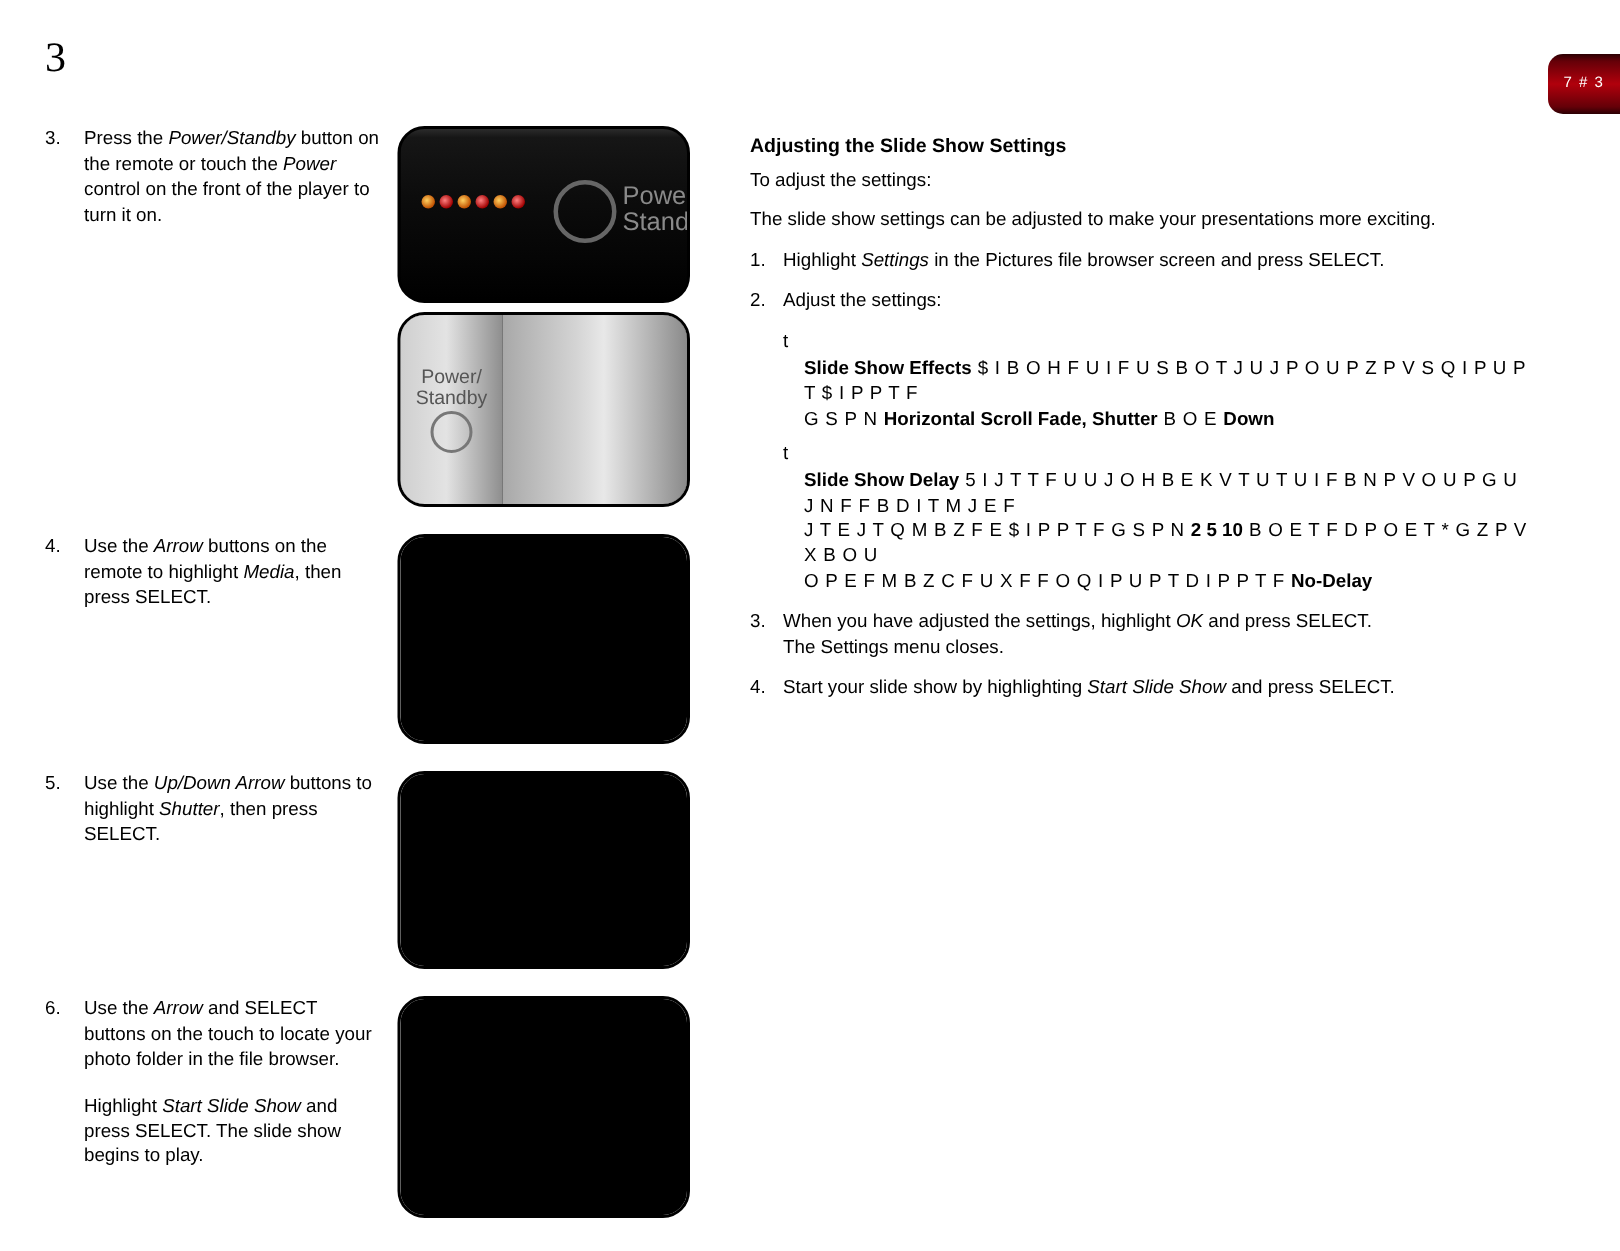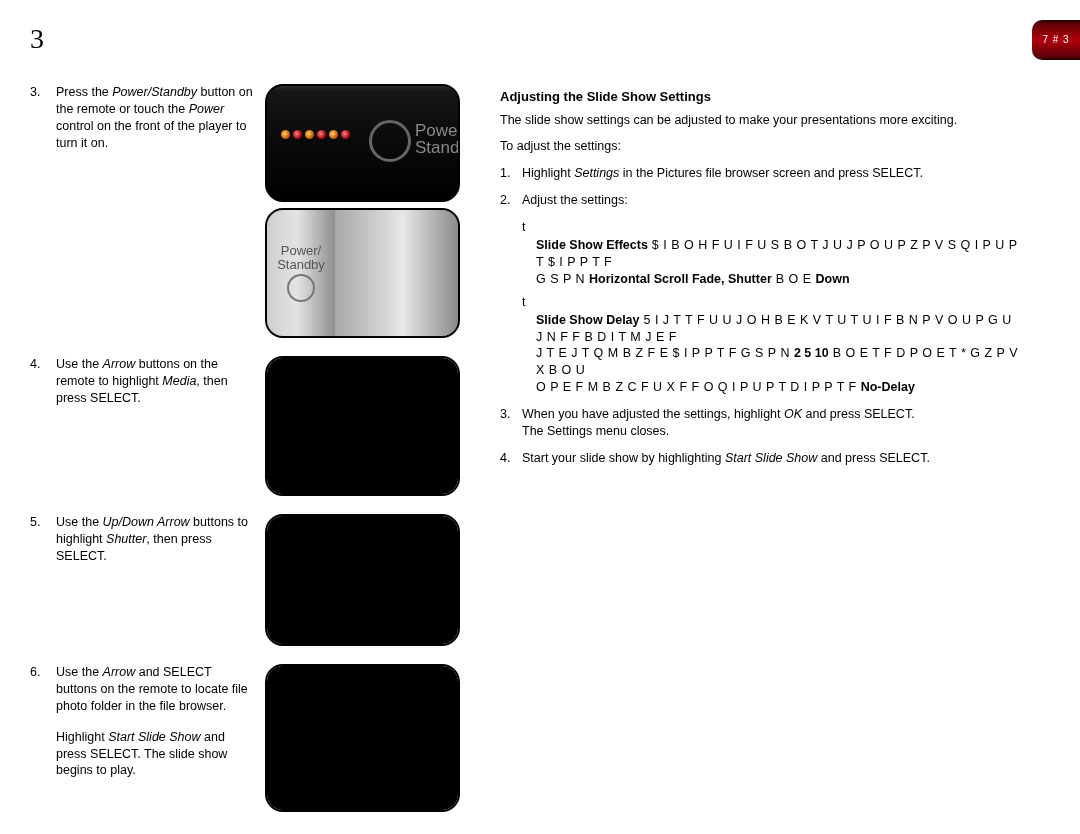--- a/index.html
+++ b/index.html
@@ -21,21 +21,21 @@
     left: 30px;
     width: 28px;
     height: 28px;
     font-family: "Times New Roman", serif;
     font-size: 28px;
     line-height: 28px;
     border: 0 solid #000;
   }
   .corner-tab {
     position: absolute;
-    top: 20px;
+    top: 36px;
     right: 0;
     width: 48px;
     height: 40px;
     background: linear-gradient(180deg,#2b0003 0%,#650008 12%,#b1000c 50%,#650008 88%,#2b0003 100%);
     border-top-left-radius: 10px;
     border-bottom-left-radius: 10px;
     color: #fff;
     font-size: 10px;
     display: flex;
     align-items: center;
@@ -243,21 +243,21 @@
         </div>
       </div>
     </div>
   </div>
 
   <div class="l-row">
     <div class="l-text">
       <div class="num-para">
         <div class="num">6.</div>
         <div class="txt">
-          <span>Use the </span><span class="it">Arrow</span><span> and </span><span>SELECT</span><span> buttons on the remote to locate file photo folder in the file browser.</span>
+          <span>Use the </span><span class="it">Arrow</span><span> and </span><span>SELECT</span><span> buttons on the touch to locate your photo folder in the file browser.</span>
         </div>
       </div>
       <div class="num-para">
         <div class="num"></div>
         <div class="txt">
           <span>Highlight </span><span class="it">Start Slide Show</span><span> and press </span><span>SELECT</span><span>. The slide show begins to play.</span>
         </div>
       </div>
     </div>
     <div class="l-fig">
@@ -266,22 +266,22 @@
           <div class="main"></div>
         </div>
       </div>
     </div>
   </div>
 
 </div>
 
 <div class="col-right">
   <h3>Adjusting the Slide Show Settings</h3>
+  <p>To adjust the settings:</p>
   <p>The slide show settings can be adjusted to make your presentations more exciting.</p>
-  <p>To adjust the settings:</p>
 
   <div class="rnum">
     <div class="num">1.</div>
     <div class="txt">
       <span>Highlight </span><span class="it">Settings</span><span> in the Pictures file browser screen and press </span><span>SELECT</span><span>.</span>
     </div>
   </div>
 
   <div class="rnum">
     <div class="num">2.</div>

